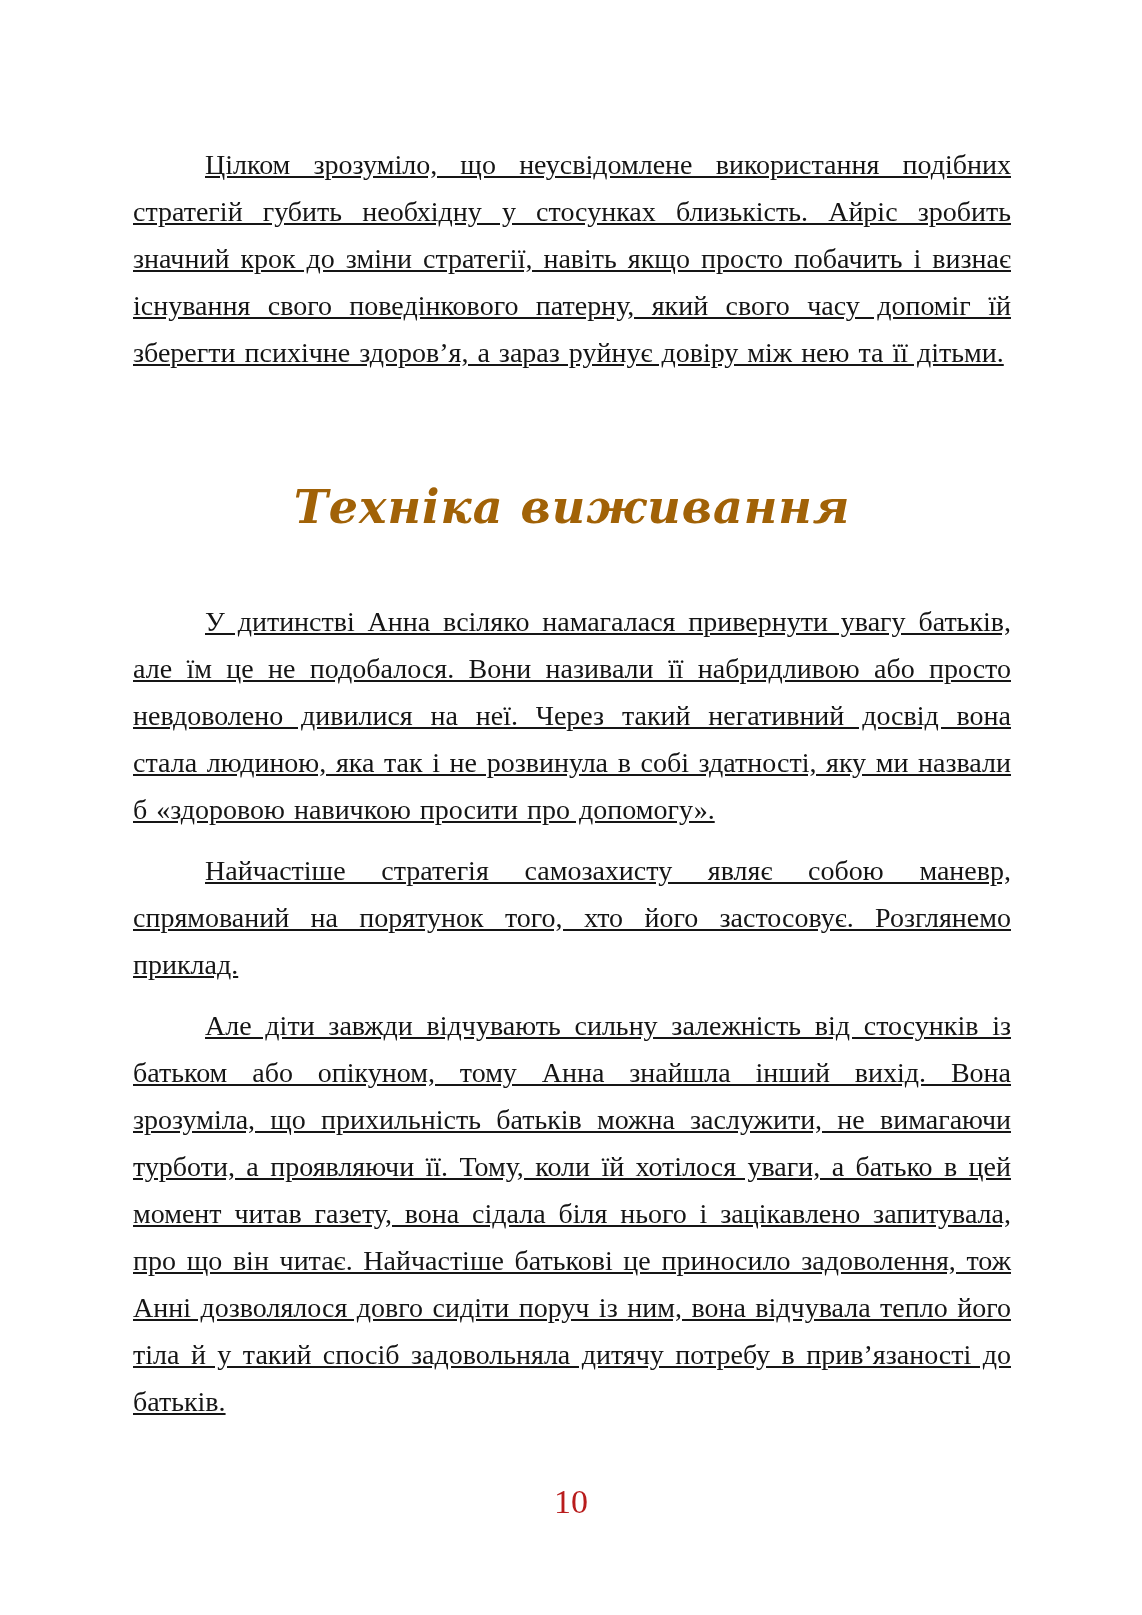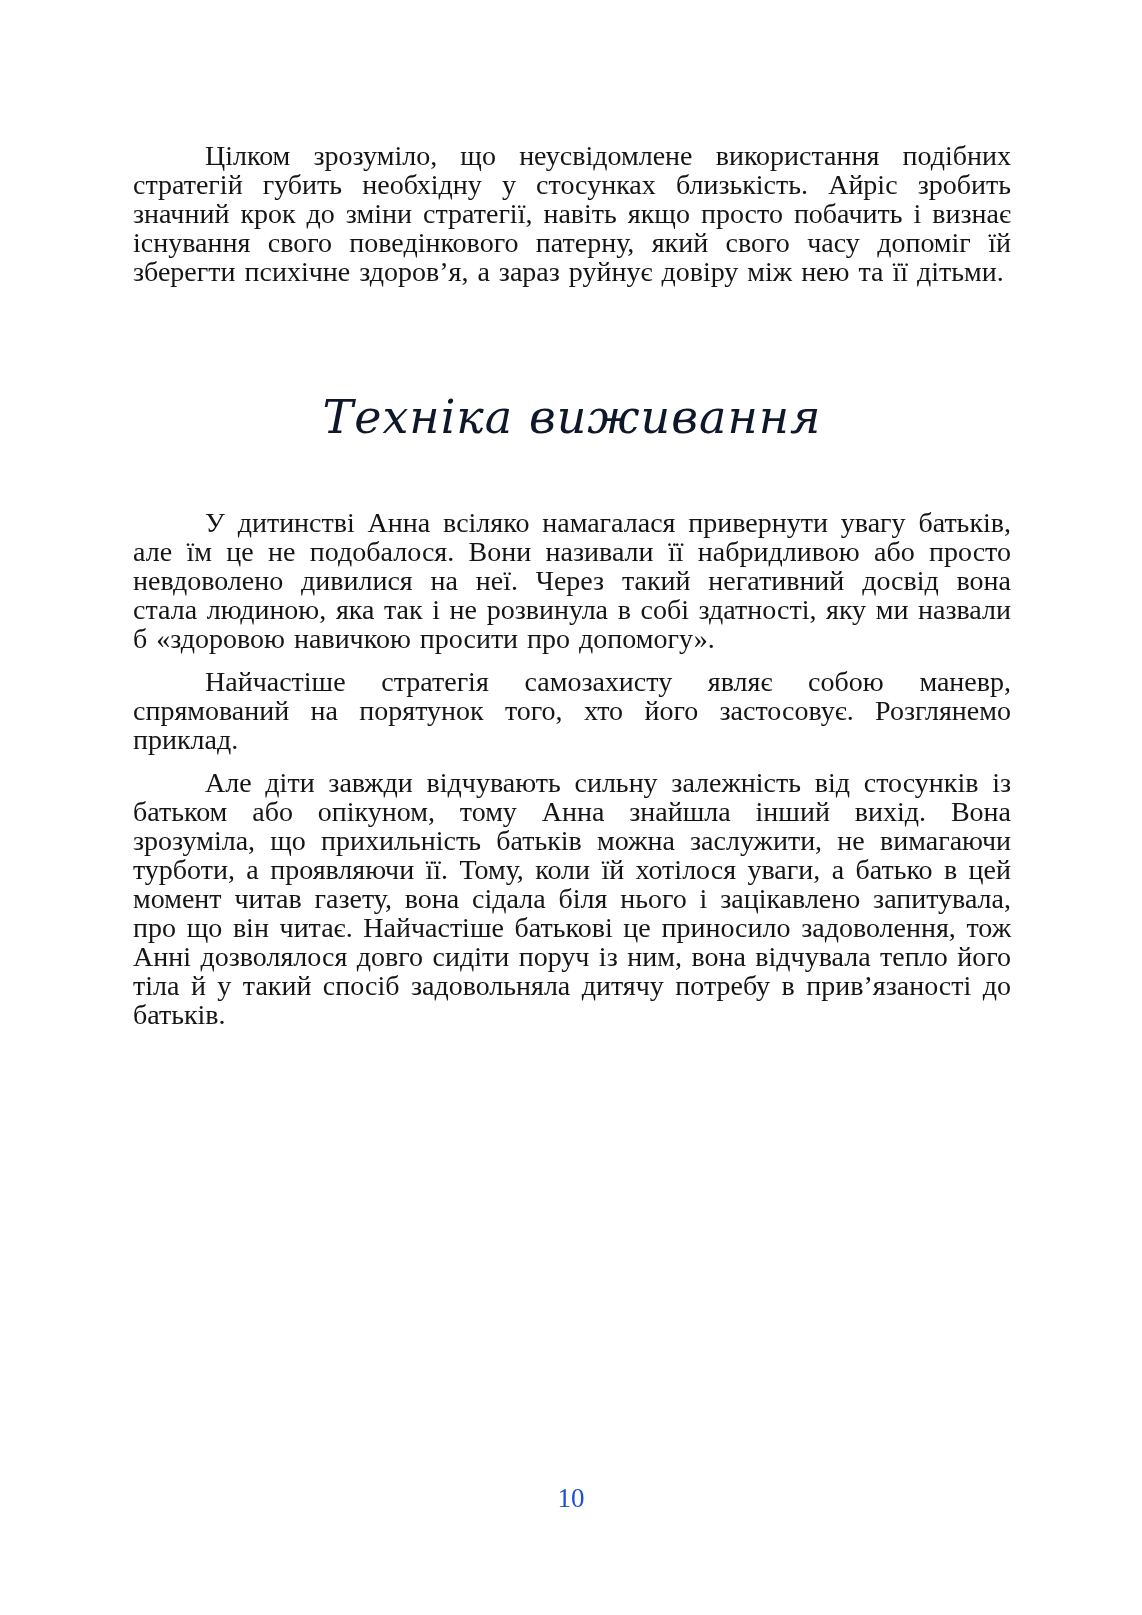--- a/index.html
+++ b/index.html
@@ -17,45 +17,46 @@
       color: #151515;
     }
     .text-block {
       position: absolute;
       left: 133px;
       top: 141px;
       width: 878px;
     }
     p.para {
       font-size: 28px;
-      line-height: 29px;
+      line-height: 47px;
       text-align: justify;
       text-indent: 72px;
       margin: 0 0 14px 0;
       word-spacing: 2px;
+      text-decoration: underline;
     }
     h2.heading {
       font-family: "DejaVu Serif", serif;
       font-style: italic;
-      font-weight: normal;
+      font-weight: bold;
       font-size: 46px;
       letter-spacing: 1px;
       text-align: center;
       text-indent: 0;
       margin: 104px 0 64px 0;
-      color: #0f172a;
+      color: #a16207;
     }
     .page-number {
       position: absolute;
       left: 0;
       top: 1483px;
       width: 100%;
       text-align: center;
-      font-size: 27px;
-      color: #1d4ed8;
+      font-size: 34px;
+      color: #b91c1c;
     }
   </style>
 </head>
 <body>
 
 <div class="page">
   <div class="text-block">
     <p class="para">Цілком зрозуміло, що неусвідомлене використання подібних стратегій губить необхідну у стосунках близькість. Айріс зробить значний крок до зміни стратегії, навіть якщо просто побачить і визнає існування свого поведінкового патерну, який свого часу допоміг їй зберегти психічне здоров’я, а зараз руйнує довіру між нею та її дітьми.</p>
 
     <h2 class="heading">Техніка виживання</h2>

